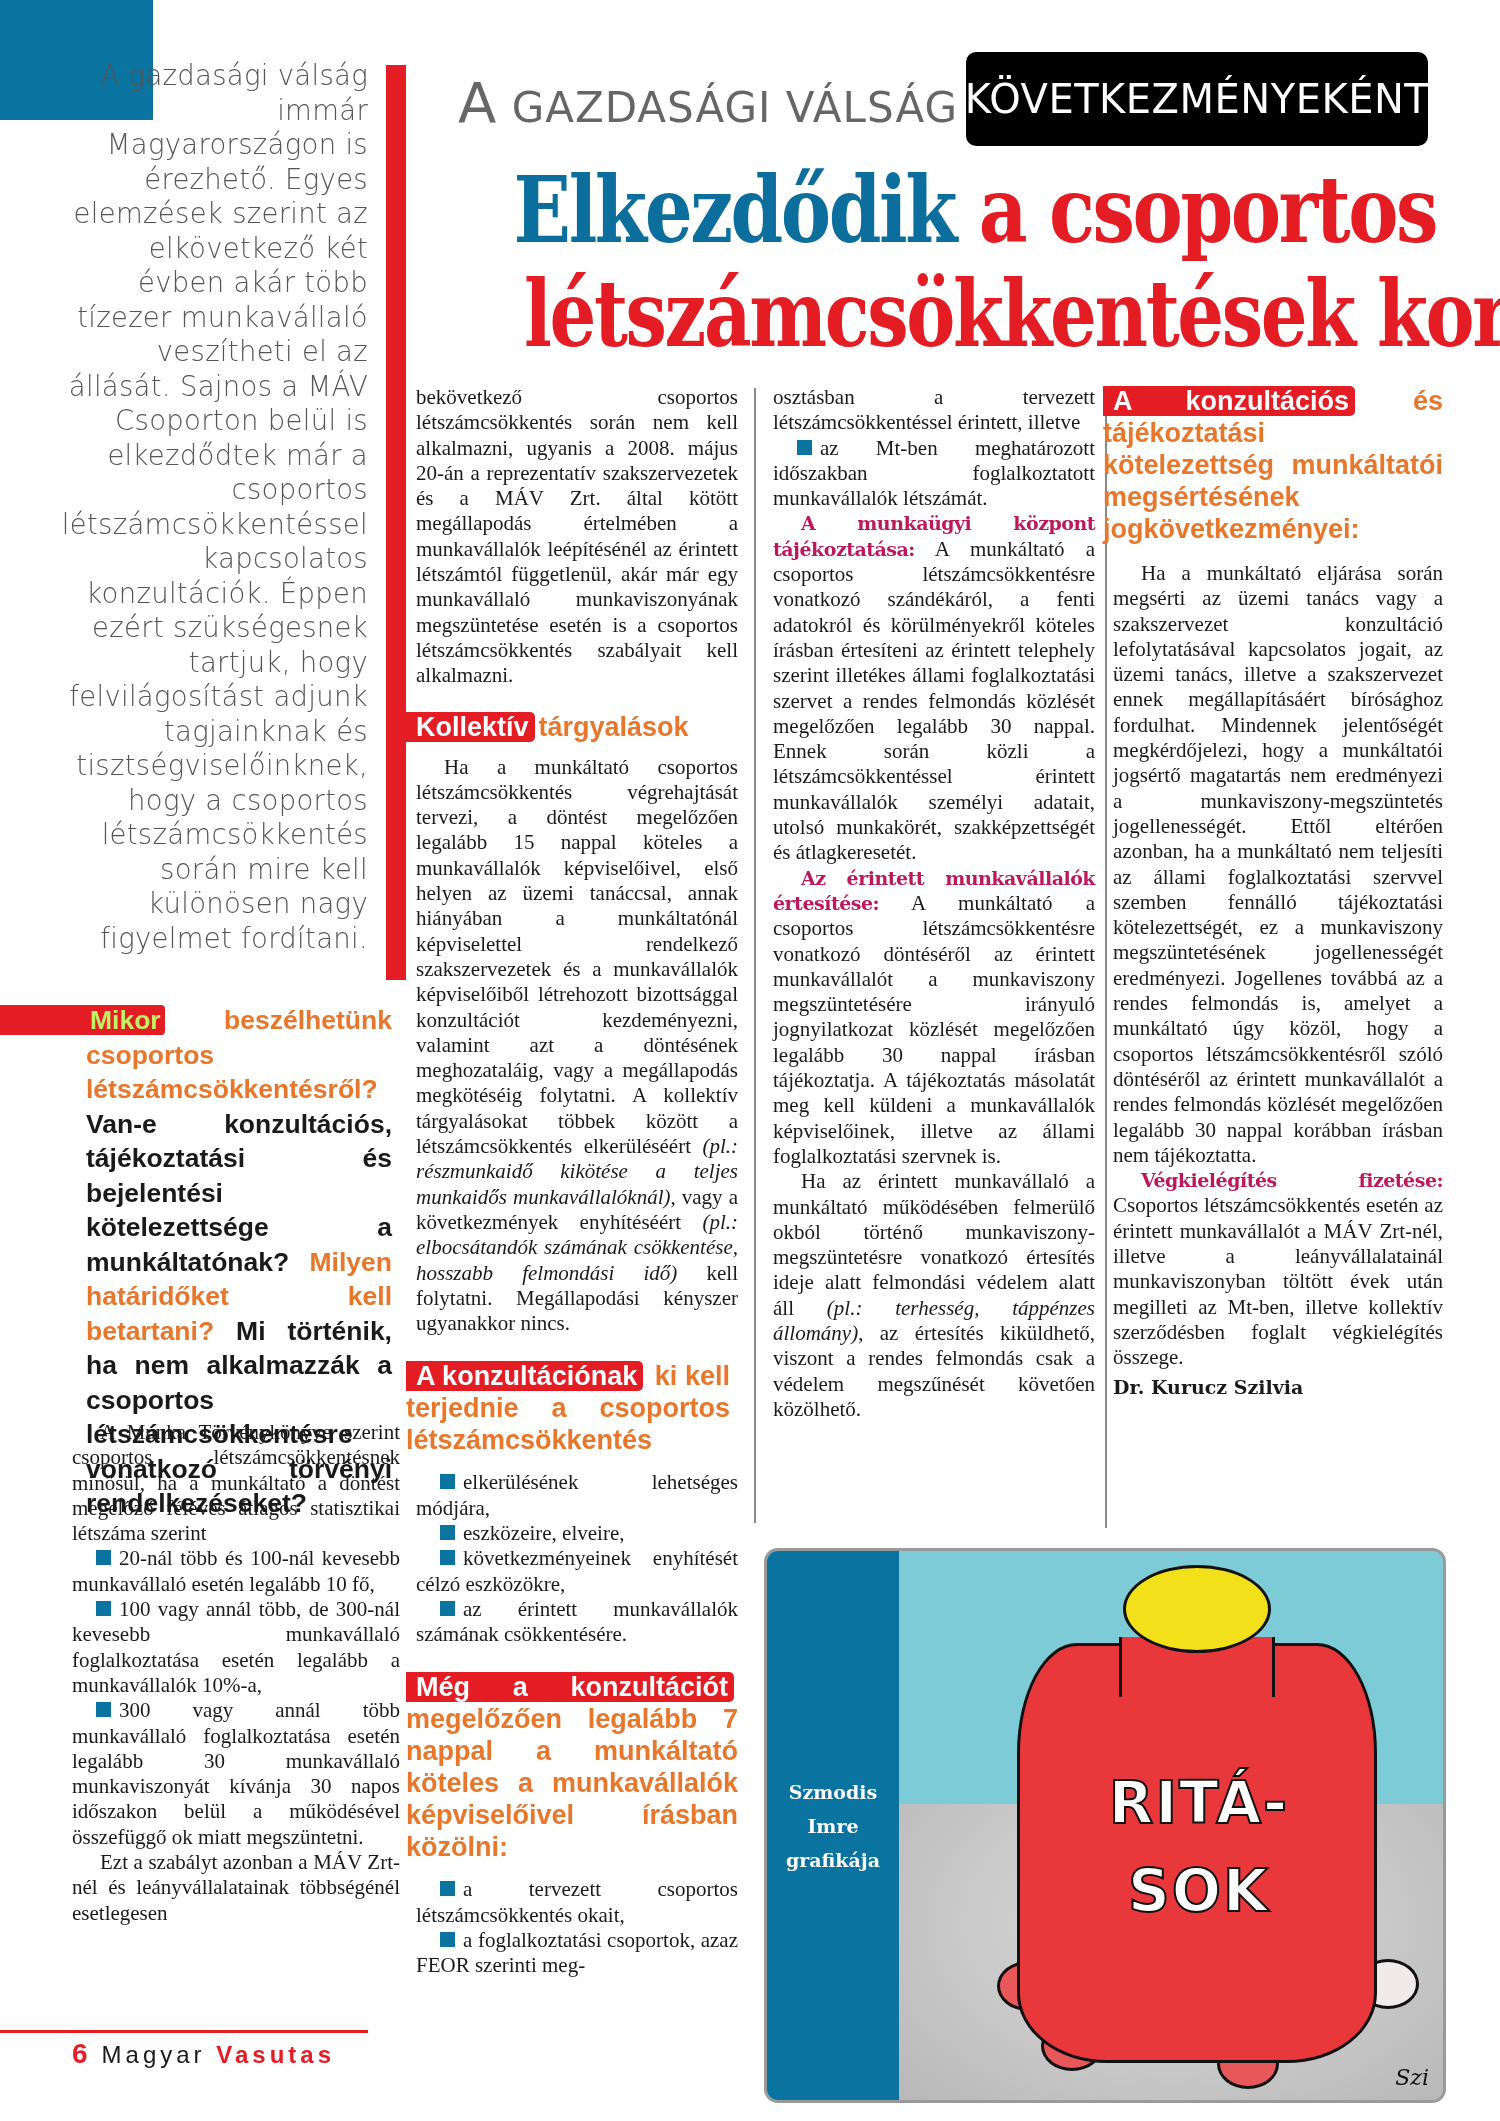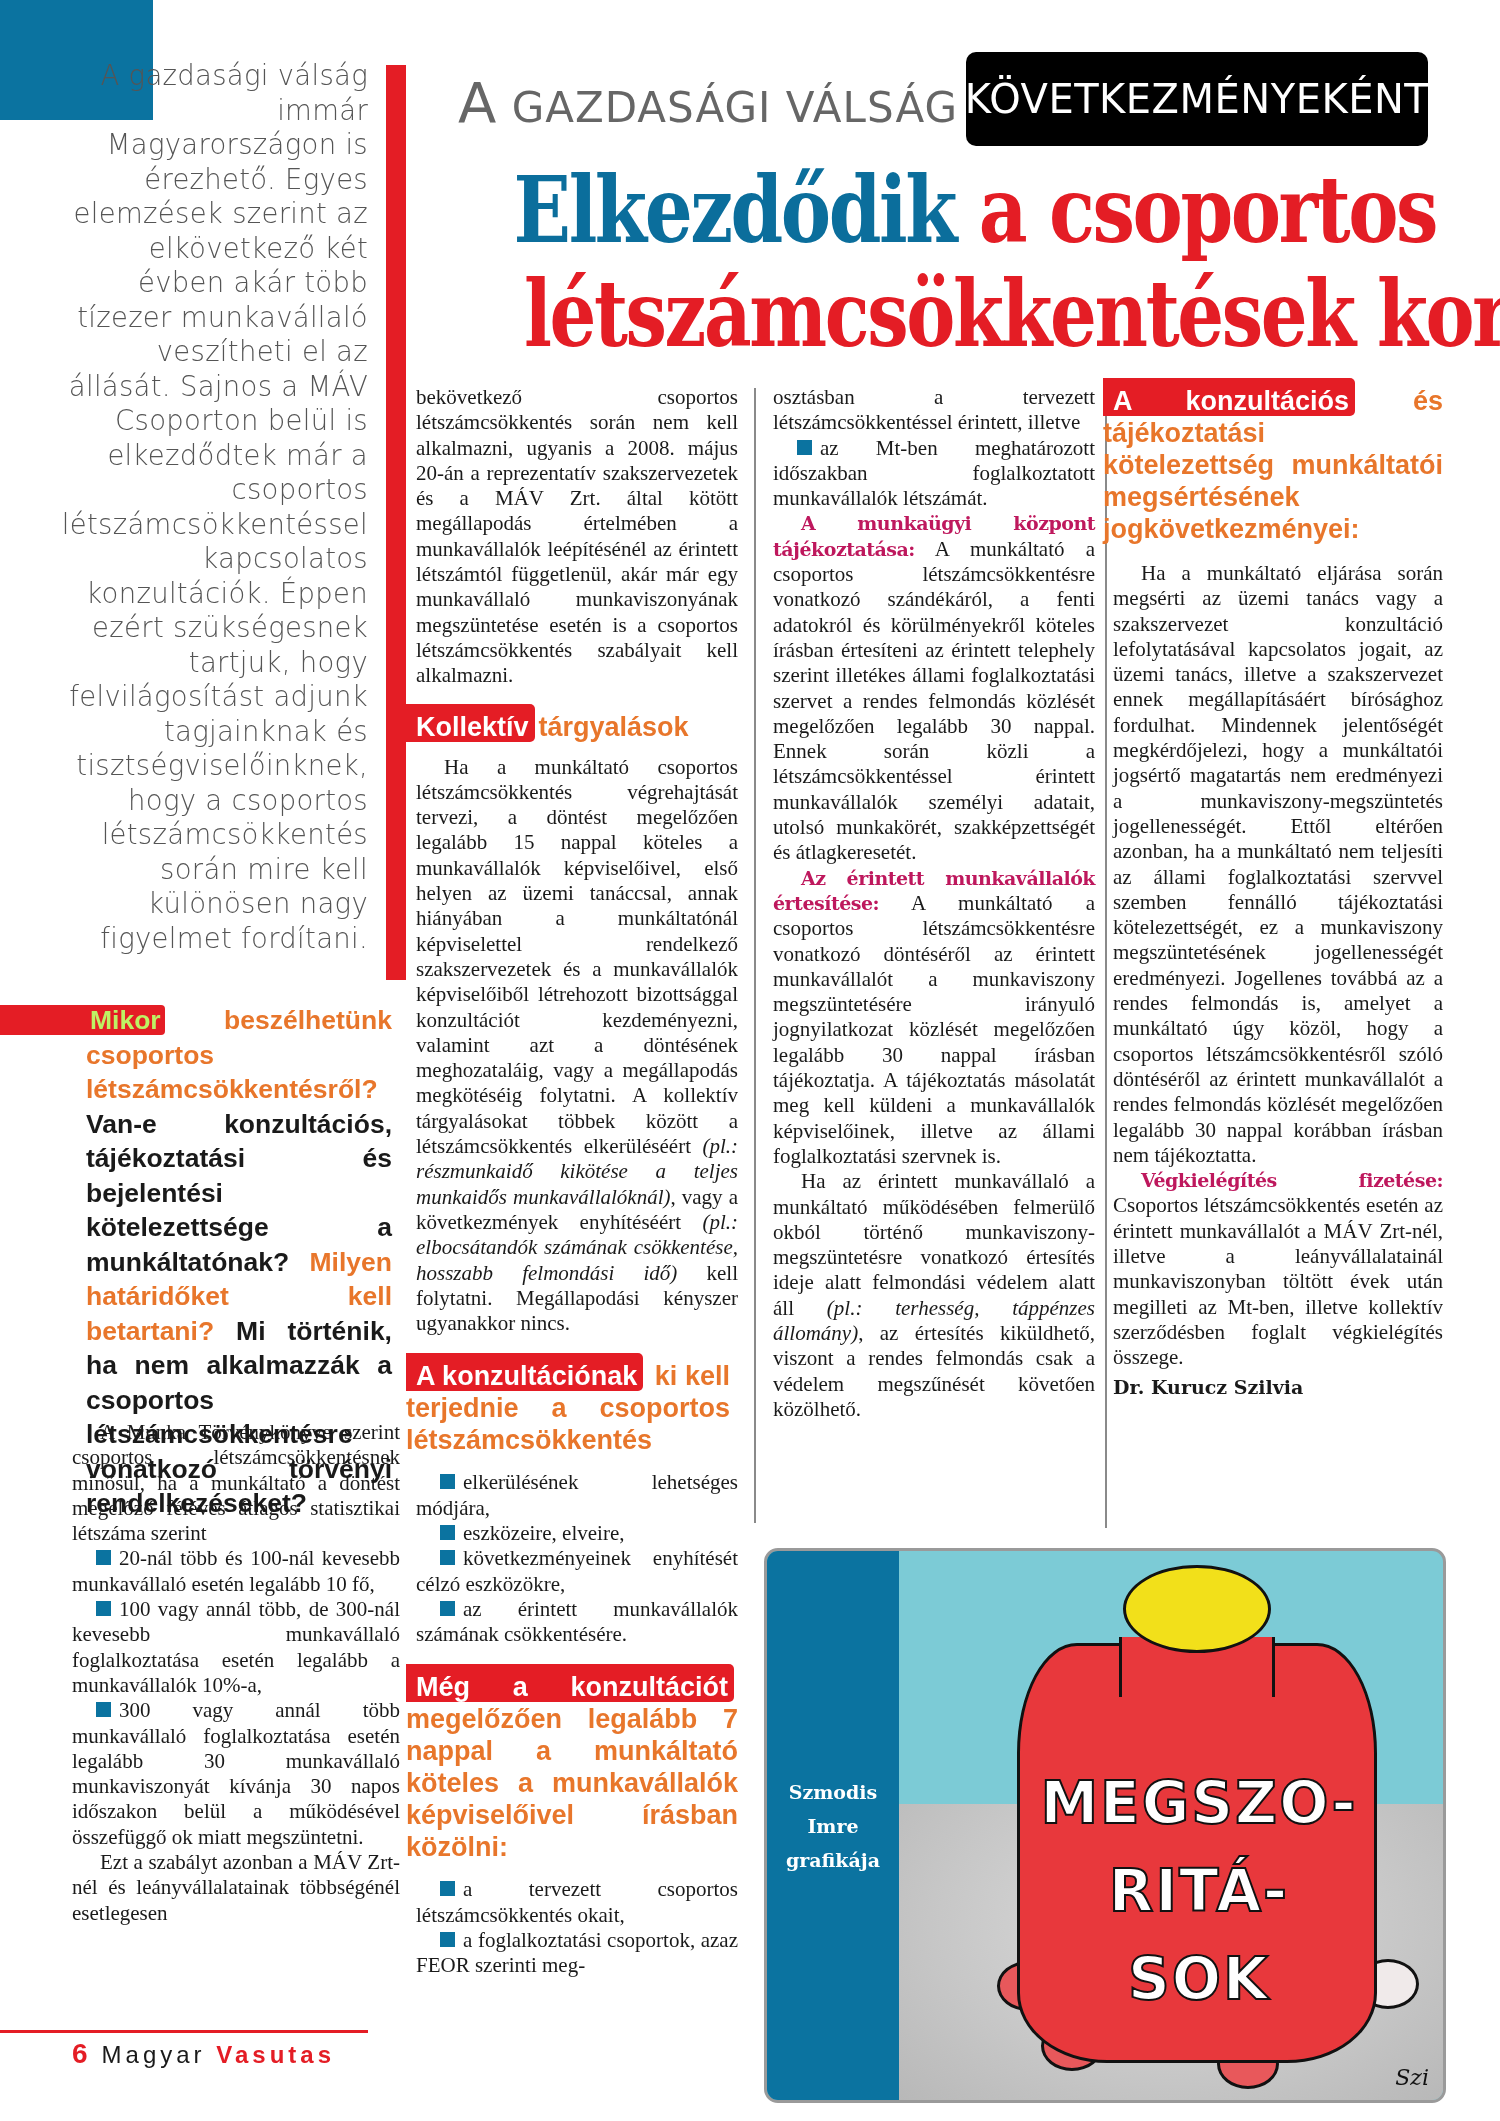--- a/index.html
+++ b/index.html
@@ -32,21 +32,21 @@
   .sq { display: inline-block; width: 15px; height: 15px; background: #0b73a0; margin-right: 8px; vertical-align: 0px; }
 
   .col1 { left: 72px; top: 1055px; width: 328px; }
   .col2 { left: 416px; top: 385px; width: 322px; }
   .col3 { left: 773px; top: 385px; width: 322px; }
   .col4 { left: 1113px; top: 385px; width: 330px; }
 
   .divider { position: absolute; width: 2px; background: #8a8a8a; }
 
   .sec-head { font-family: "Liberation Sans", sans-serif; font-weight: bold; font-size: 27px; line-height: 32px; color: #e8762b; text-align: justify; }
-  .sec-head .tag { background: #e41d25; color: #fff; padding: 8px 6px 0 10px; border-radius: 0 5px 5px 0; margin-right: 4px; }
+  .sec-head .tag { background: #e41d25; color: #fff; padding: 0 6px 0 10px; border-radius: 0 5px 5px 0; margin-right: 4px; }
 
   .q-block { position: absolute; left: 0; top: 1003px; width: 400px; }
   .q-block .redbar { position: absolute; left: 0; top: 2px; width: 120px; height: 30px; background: #e41d25; }
   .q-text { position: relative; margin-left: 86px; width: 306px; font-family: "Liberation Sans", sans-serif; font-weight: bold; font-size: 26.5px; line-height: 34.5px; text-align: justify; color: #1a1a1a; }
   .q-text .tag { background: #e41d25; color: #bef264; padding: 0 4px; border-radius: 4px; }
   .q-text .orange { color: #e8762b; }
 
   .runin { font-family: "DejaVu Serif", serif; font-weight: bold; color: #be185d; font-size: 19px; letter-spacing: -0.5px; }
   .byline { text-align: left; font-family: "DejaVu Serif", serif; font-weight: bold; font-size: 19px; margin-top: 4px; }
 
@@ -145,21 +145,20 @@
   <div class="cartoon-art">
     <div class="ground"></div>
     <div class="face" style="left:98px; top:410px;"></div>
     <div class="face" style="left:142px; top:470px;"></div>
     <div class="face" style="left:318px; top:488px;"></div>
     <div class="face" style="left:458px; top:408px; background:#f0eaea;"></div>
     <div class="jar-body"></div>
     <div class="jar-neck"></div>
     <div class="jar-cap"></div>
     <div class="jar-label">
-      <div>MEGSZO-</div>
       <div>RITÁ-</div>
       <div>SOK</div>
     </div>
     <div class="sig">Szi</div>
   </div>
 </div>
 
 <div class="footer-line"></div>
 <div class="footer">
   <span class="num">6</span><span class="mag">Magyar</span> <span class="vas">Vasutas</span>

